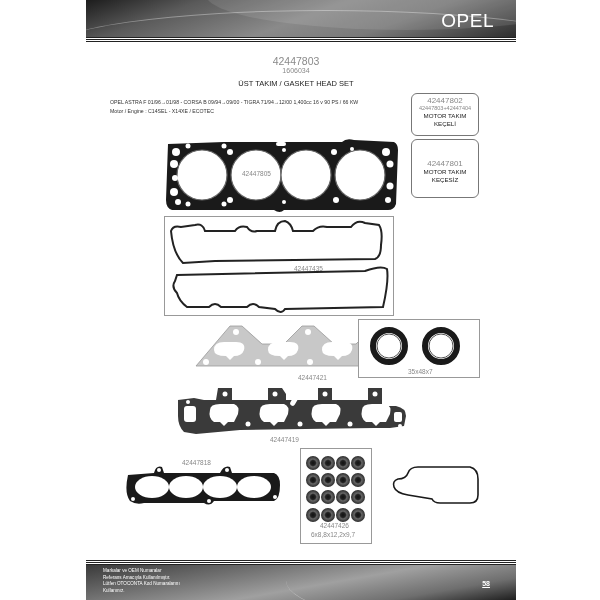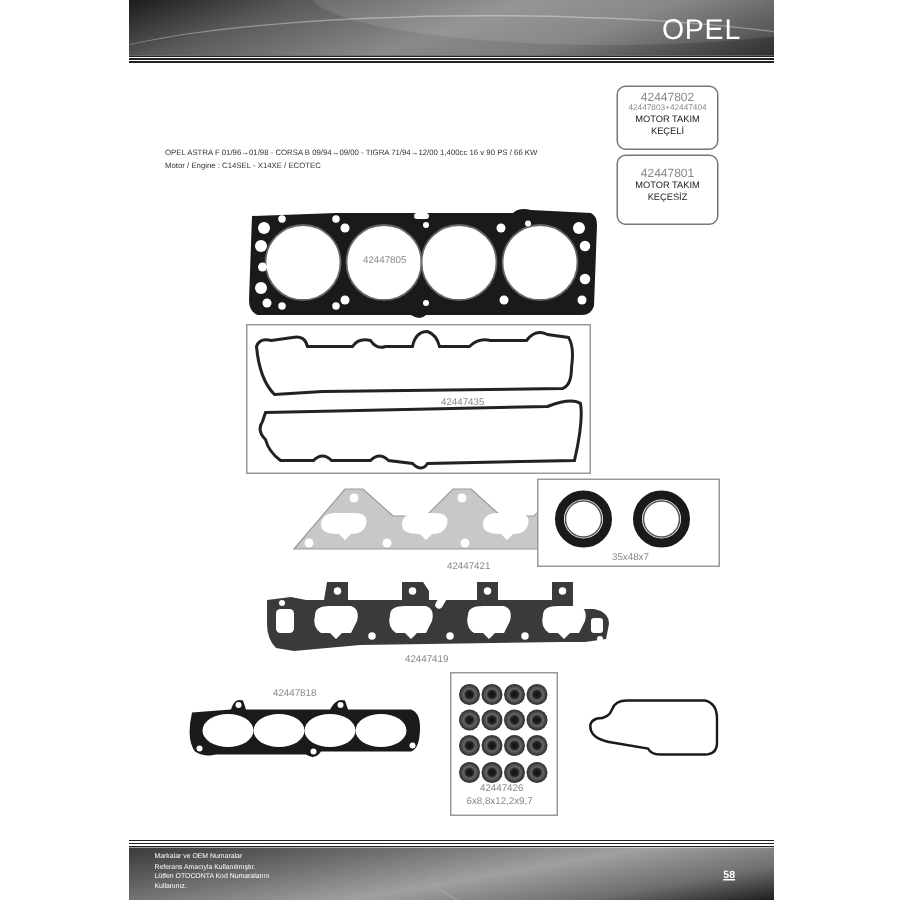--- a/index.html
+++ b/index.html
@@ -22,26 +22,26 @@
   .title-block { position: absolute; left: 110px; top: 55px; width: 200px; text-align: center; }
   .part-no { font-size: 10.5px; color: #8a8a8a; font-family: "Liberation Sans", sans-serif; }
   .sub-no { font-size: 7px; color: #8a8a8a; margin-top: 0px; font-family: "Liberation Sans", sans-serif; }
   .set-name { font-size: 7.5px; color: #222; margin-top: 5px; font-family: "Liberation Sans", sans-serif; }
 
   .app-line { position: absolute; left: 24px; top: 99px; font-size: 5.2px; color: #333; white-space: nowrap; font-family: "Liberation Sans", sans-serif; }
   .engine-line { position: absolute; left: 24px; top: 108px; font-size: 5.2px; color: #333; white-space: nowrap; font-family: "Liberation Sans", sans-serif; }
 
   
   .sidebox { position: absolute; left: 325px; width: 66px; border: 1px solid #777; border-radius: 6px; text-align: center;
-    font-family: "Liberation Sans", sans-serif; background: #fff; }
+    font-family: "Liberation Sans", sans-serif; background: #fff; margin-top: 36px; }
   .sidebox .no { font-size: 8px; color: #888; line-height: 9px; }
   .sidebox .ref { font-size: 5.5px; color: #888; line-height: 7px; }
   .sidebox .lbl { font-size: 6.2px; color: #222; line-height: 8px; }
   .box1 { top: 57px; height: 39px; padding-top: 2px; }
-  .box2 { top: 103px; height: 38px; padding-top: 7px; }
+  .box2 { top: 103px; height: 38px; padding-top: 19px; }
 
   
   .part { position: absolute; }
   .label { position: absolute; font-size: 6.5px; color: #888; font-family: "Liberation Sans", sans-serif; white-space: nowrap; }
   .framebox { position: absolute; border: 1px solid #999; background: #fff; }
 
   
   .rule-bot { position: absolute; left: 0; top: 560px; width: 430px; height: 5px;
     background: repeating-linear-gradient(180deg, #222 0px, #222 1px, #fff 1px, #fff 2px); }
   .footer { position: absolute; left: 0; top: 565px; width: 430px; height: 35px;
@@ -56,20 +56,25 @@
 
 <div class="page">
 
   <div class="header">
     <div class="swoosh2"></div>
     <div class="swoosh1"></div>
     <div class="brand">OPEL</div>
   </div>
   <div class="rule-top"></div>
 
+  <div class="title-block">
+    <div class="part-no">42447803</div>
+    <div class="sub-no">1606034</div>
+    <div class="set-name">ÜST TAKIM  / GASKET HEAD SET</div>
+  </div>
 
   <div class="app-line">OPEL ASTRA F  01/96→01/98 - CORSA B 09/94→09/00 - TIGRA 71/94→12/00  1,400cc 16 v 90 PS / 66 KW</div>
   <div class="engine-line">Motor / Engine : C14SEL - X14XE / ECOTEC</div>
 
   <div class="sidebox box1">
     <div class="no">42447802</div>
     <div class="ref">42447803+42447404</div>
     <div class="lbl">MOTOR TAKIM</div>
     <div class="lbl">KEÇELİ</div>
   </div>

